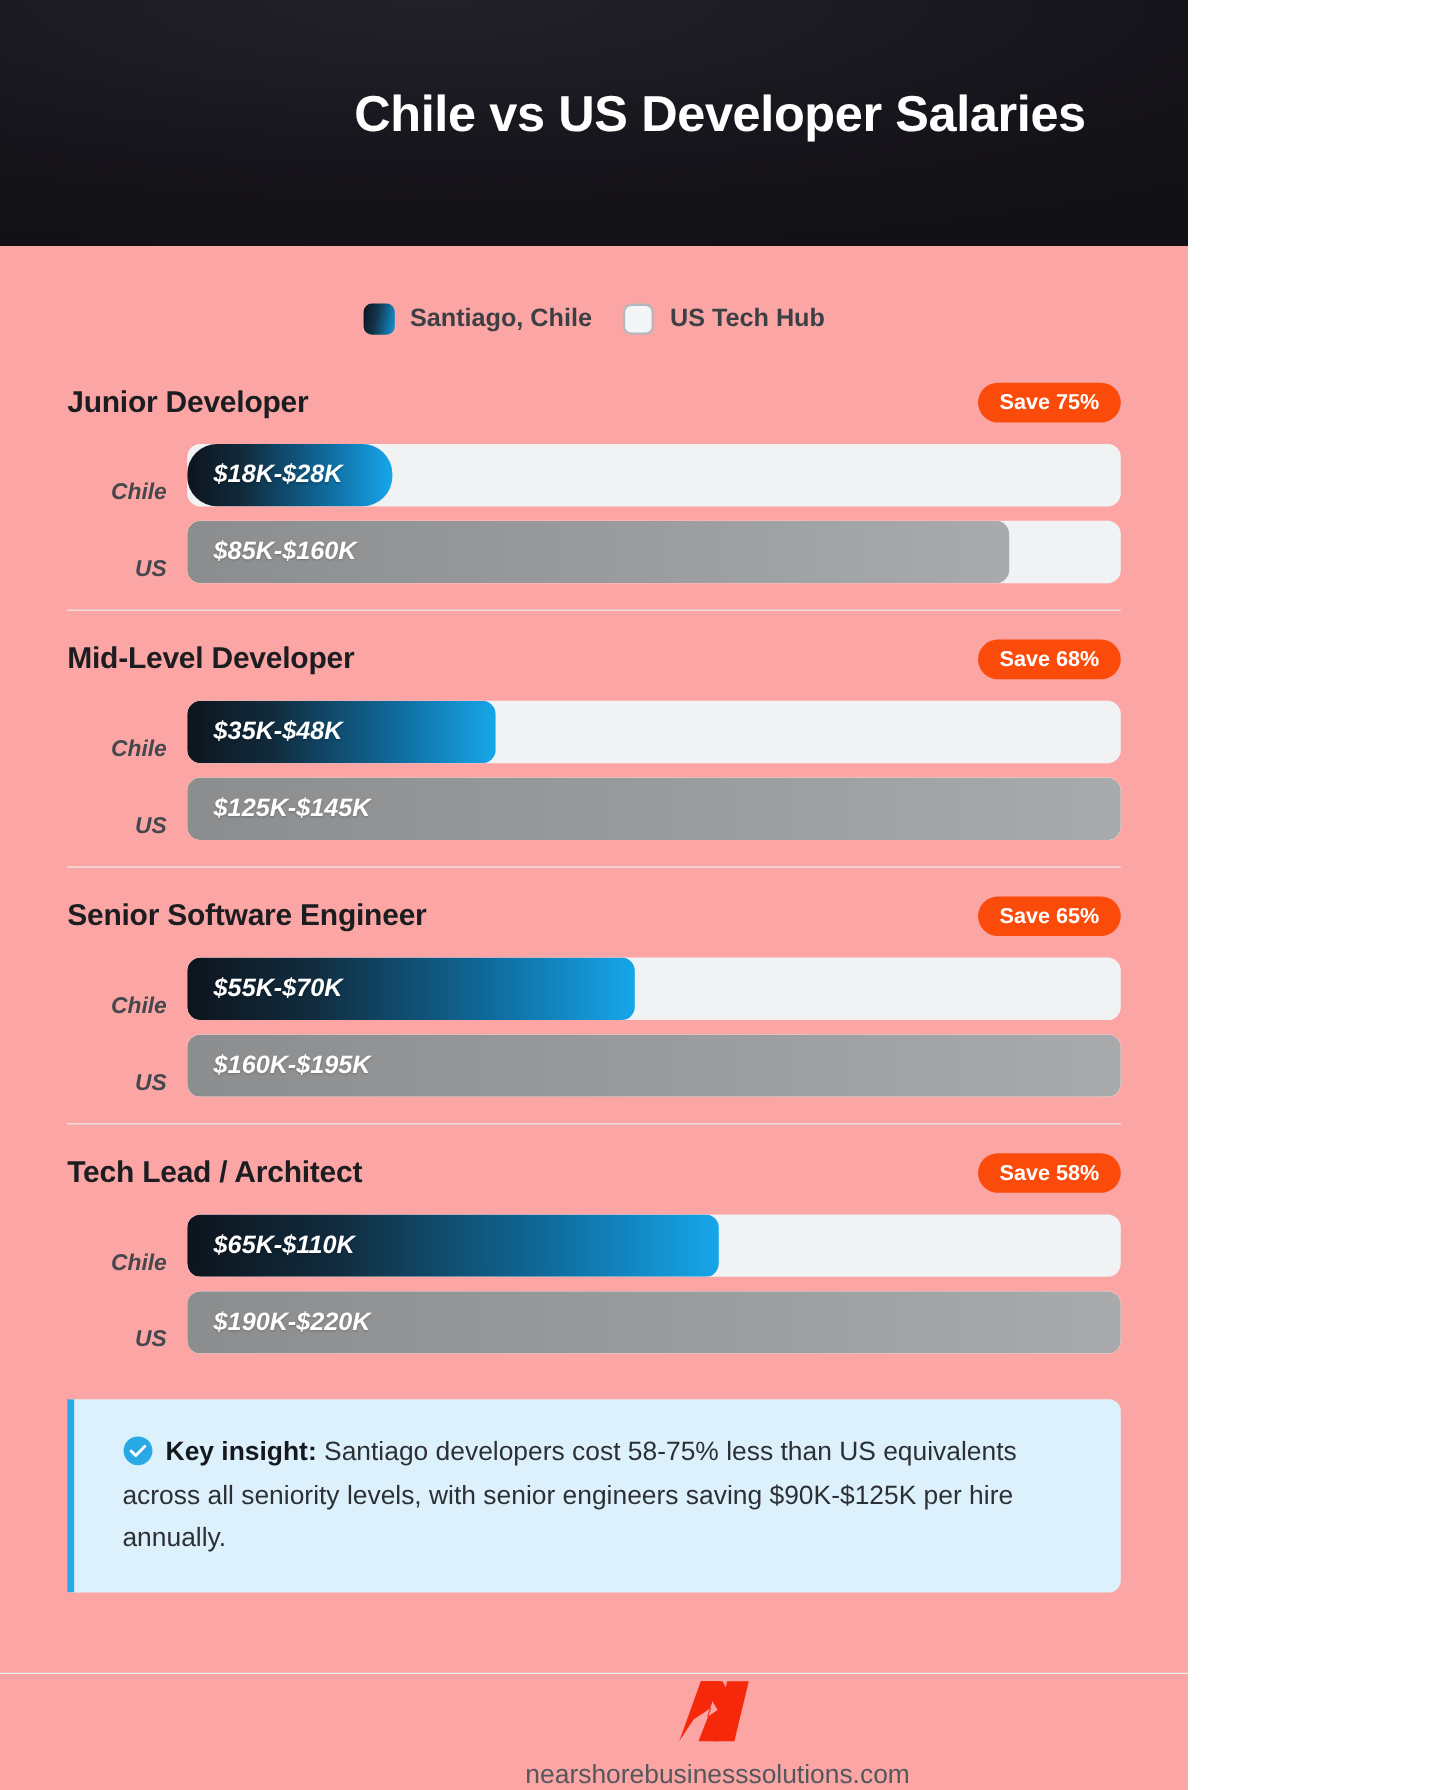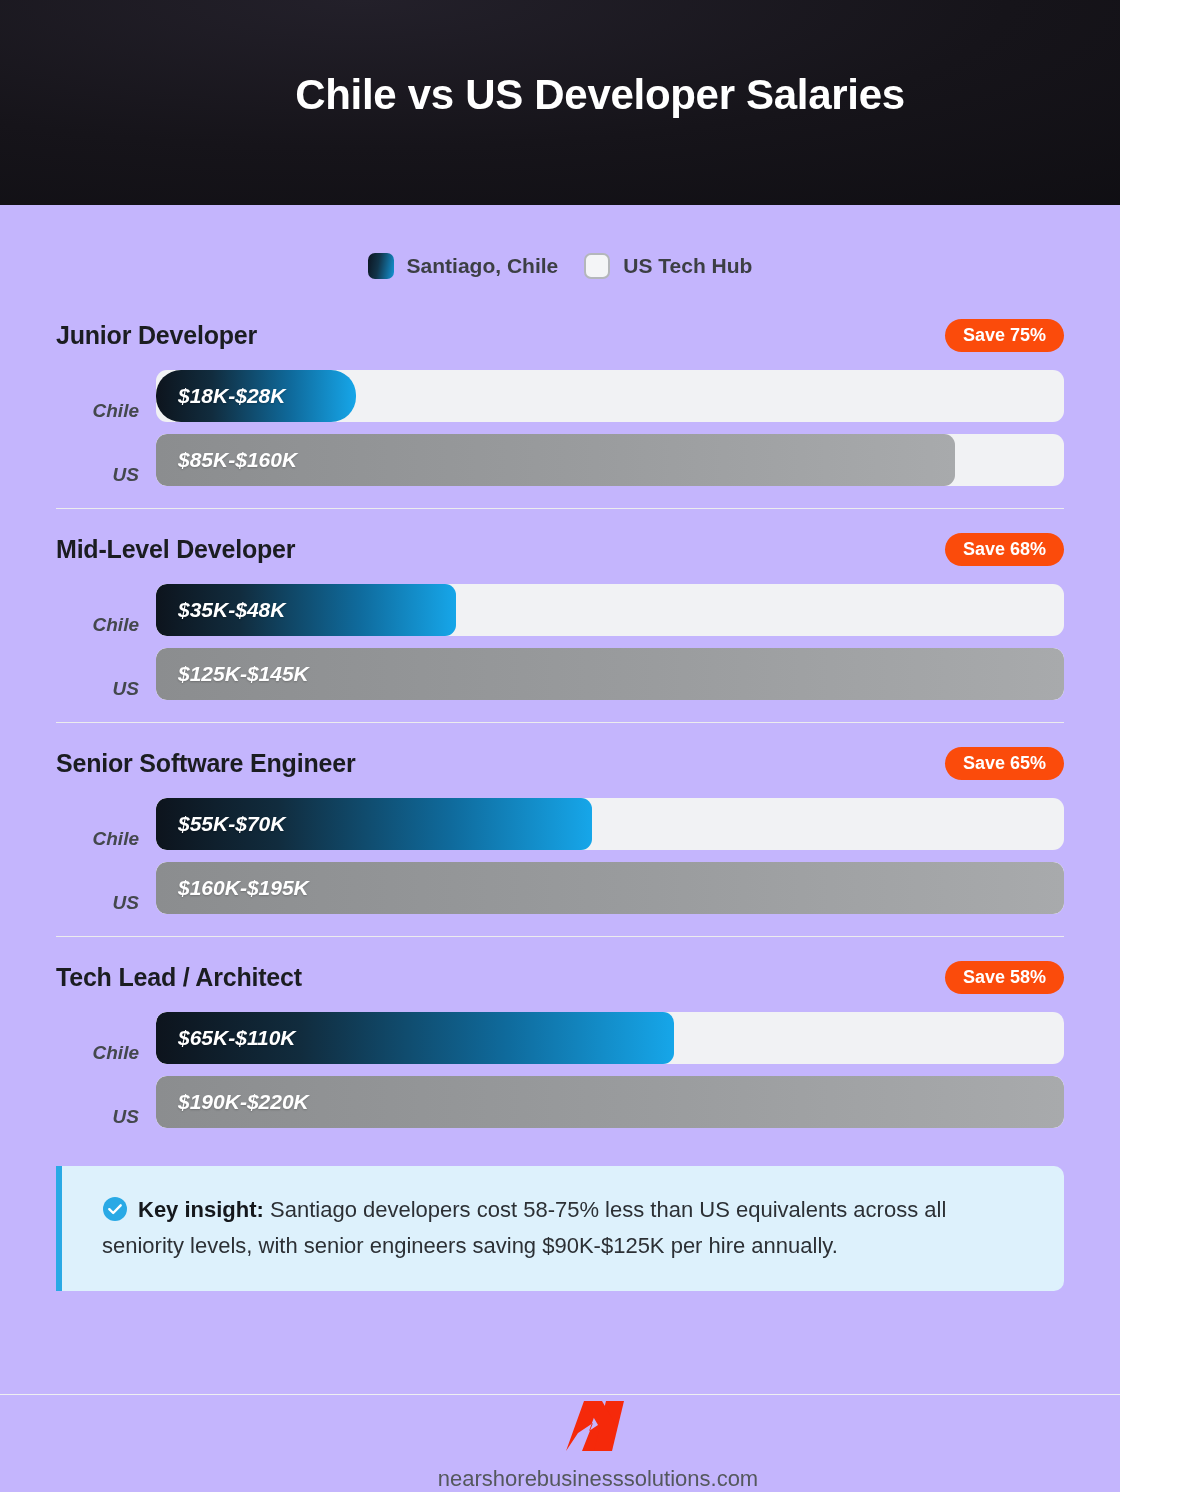--- a/index.html
+++ b/index.html
@@ -7,23 +7,23 @@
   html, body {
     width: 1200px;
     height: 1492px;
     background: #ffffff;
     font-family: "Liberation Sans", sans-serif;
     -webkit-font-smoothing: antialiased;
   }
 
   .page {
     position: relative;
-    width: 1120px;
+    width: 990px;
     height: 1492px;
-    background: #c4b5fd;
+    background: #fca5a5;
     overflow: hidden;
   }
 
   
   .header {
     position: relative;
     width: 1200px;
     height: 205px;
     background: radial-gradient(120% 160% at 30% 0%, #23202a 0%, #16141a 45%, #0d0c10 100%);
     border-radius: 0 0 0 0;

